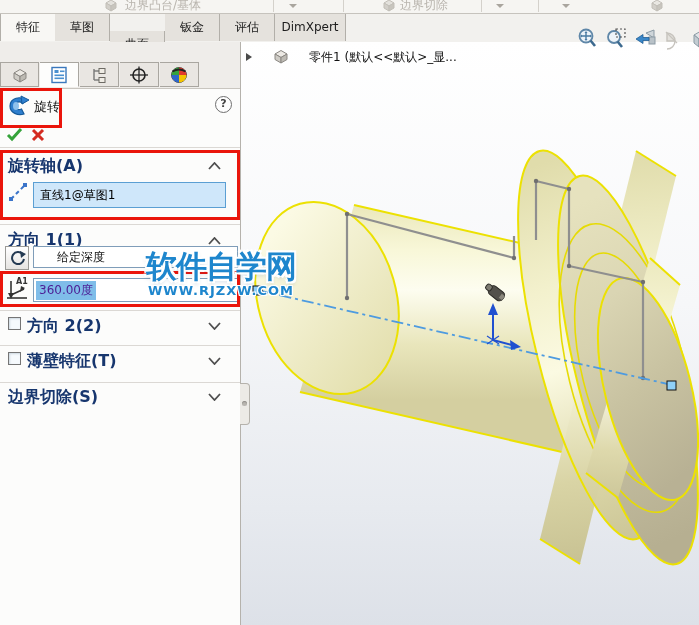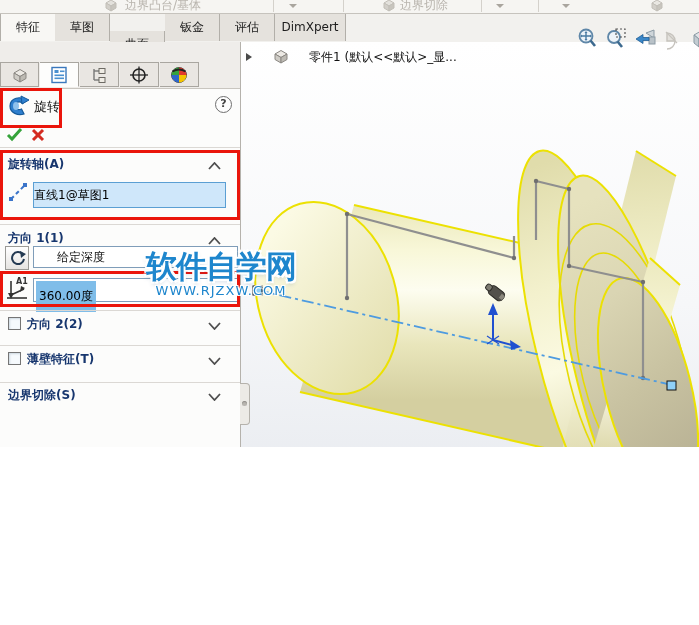--- a/index.html
+++ b/index.html
@@ -1,56 +1,56 @@
 <!DOCTYPE html>
 <html><head>
 <meta charset="utf-8">
 <style>
   html,body{margin:0;padding:0;background:#fff;}
-  #app{position:relative;width:699px;height:447px;overflow:hidden;
+  #app{position:relative;width:699px;height:625px;overflow:hidden;
        font-family:"DejaVu Sans","Liberation Sans",sans-serif;font-size:12px;color:#222;
        background:#fff;}
   .abs{position:absolute;}
   
   .topstrip{position:absolute;left:0;top:0;width:699px;height:13px;background:#f6f5f2;border-bottom:1px solid #c6c3bd;}
   .tb-label{position:absolute;top:-3px;font-size:12px;color:#b9b5ae;white-space:nowrap;}
   .vsep{position:absolute;top:0;width:1px;height:12px;background:#d4d1cb;}
   .caret{position:absolute;top:4px;width:0;height:0;border-left:4px solid transparent;border-right:4px solid transparent;border-top:4px solid #a9a59e;}
   
   .ribbon{position:absolute;left:0;top:14px;width:699px;height:28px;background:#f2f1ee;border-bottom:1px solid #b7b4ae;}
   .rtab{position:absolute;top:0;height:27px;line-height:27px;text-align:center;background:#e5e2dd;border-right:1px solid #b2afa9;color:#1c1c1c;}
   .rtab.first{border-left:1px solid #b2afa9;}
   .rtab.active{background:#f8f7f4;font-weight:normal;}
   
   .panel{position:absolute;left:0;top:42px;width:240px;height:583px;background:#fcfcfb;border-right:1px solid #b5b2ac;}
   .pm-tabbar{position:absolute;left:0;top:0;width:240px;height:46px;background:#efedea;border-bottom:1px solid #c9c6c0;}
   .pmtab{position:absolute;top:20px;width:39px;height:25px;background:#e9e6e2;border:1px solid #a9a6a0;border-left:none;box-sizing:border-box;display:flex;align-items:center;justify-content:center;}
   .pmtab.sel{background:#fdfdfc;border-bottom:1px solid #fdfdfc;}
   .hdiv{position:absolute;left:0;width:240px;height:1px;background:#dbd8d4;}
-  .sechead{position:absolute;font-weight:bold;color:#17366e;font-size:12px;white-space:nowrap;}
+  .sechead{position:absolute;font-weight:bold;color:#17366e;font-size:16px;white-space:nowrap;}
   .redbox{position:absolute;border:3px solid #ea150b;box-sizing:border-box;pointer-events:none;z-index:8;}
-  .selbox{position:absolute;background:#cfe7fa;border:1px solid #5b9fd3;box-sizing:border-box;line-height:24px;color:#000;}
+  .selbox{position:absolute;background:#cfe7fa;border:1px solid #5b9fd3;box-sizing:border-box;line-height:24px;padding-left:6px;color:#000;}
   .dropdown{position:absolute;background:#fff;border:1px solid #7f9db9;box-sizing:border-box;line-height:20px;padding-left:23px;color:#111;}
   .dd-caret{position:absolute;right:6px;top:9px;width:0;height:0;border-left:4px solid transparent;border-right:4px solid transparent;border-top:4px solid #222;}
   .spinfield{position:absolute;background:#fff;border:1px solid #7f9db9;box-sizing:border-box;}
-  .selval{position:absolute;left:2px;top:2px;background:#7fbde9;color:#000000;padding:7px 3px;font-size:12px;}
+  .selval{position:absolute;left:2px;top:2px;background:#7fbde9;color:#4c1d95;padding:1px 3px;font-size:12px;}
   .chk{position:absolute;width:13px;height:13px;background:#f6fafd;border:1px solid #757575;box-sizing:border-box;box-shadow:inset 1px 1px 2px #cdd8e0;}
   .revbtn{position:absolute;width:24px;height:24px;background:linear-gradient(#ffffff,#e6e4e1);border:1px solid #9a9a96;box-sizing:border-box;display:flex;align-items:center;justify-content:center;}
   .helpcirc{position:absolute;width:17px;height:17px;border:1.5px solid #6f6f6f;border-radius:50%;box-sizing:border-box;text-align:center;line-height:14px;font-weight:bold;color:#444;font-size:11px;background:#fdfdfd;}
   
   .graphics{position:absolute;left:241px;top:42px;width:458px;height:583px;
      background:linear-gradient(180deg,#ffffff 0%,#f6f7f9 45%,#e7eaef 80%,#dde1e8 100%);}
   .treerow{position:absolute;left:246px;top:48px;height:18px;display:flex;align-items:center;gap:20px;z-index:6;}
   .tree-arrow{width:0;height:0;border-top:4px solid transparent;border-bottom:4px solid transparent;border-left:6px solid #4a4a4a;}
   .treelabel{font-size:12px;color:#111;white-space:nowrap;}
   .viewbar{position:absolute;left:576px;top:27px;height:24px;display:flex;gap:7px;z-index:9;}
   .watermark{position:absolute;left:141px;top:250px;width:160px;text-align:center;z-index:50;pointer-events:none;}
   .wm1{font-size:31px;font-weight:bold;color:#1e86cd;letter-spacing:-1px;line-height:1.05;white-space:nowrap;
        text-shadow:-2px -2px 0 #fff,2px -2px 0 #fff,-2px 2px 0 #fff,2px 2px 0 #fff,0 3px 4px rgba(40,90,140,.25);}
-  .wm2{font-size:13px;font-weight:normal;color:#1e86cd;letter-spacing:1px;white-space:nowrap;
+  .wm2{font-size:13px;font-weight:bold;color:#1e86cd;letter-spacing:1px;white-space:nowrap;
        text-shadow:-1px -1px 0 #fff,1px -1px 0 #fff,-1px 1px 0 #fff,1px 1px 0 #fff;}
   .splitter{position:absolute;left:240px;top:383px;width:10px;height:42px;background:#eceae6;border:1px solid #b5b2ac;border-left:none;border-radius:0 4px 4px 0;box-sizing:border-box;z-index:7;}
   .grip{position:absolute;left:2px;top:17px;width:5px;height:5px;border-radius:50%;background:#b8b5b0;box-shadow:inset 0 1px 1px #8f8c88;}
   .chev{position:absolute;}
 </style>
 </head>
 <body>
 
 <div id="app">
 

